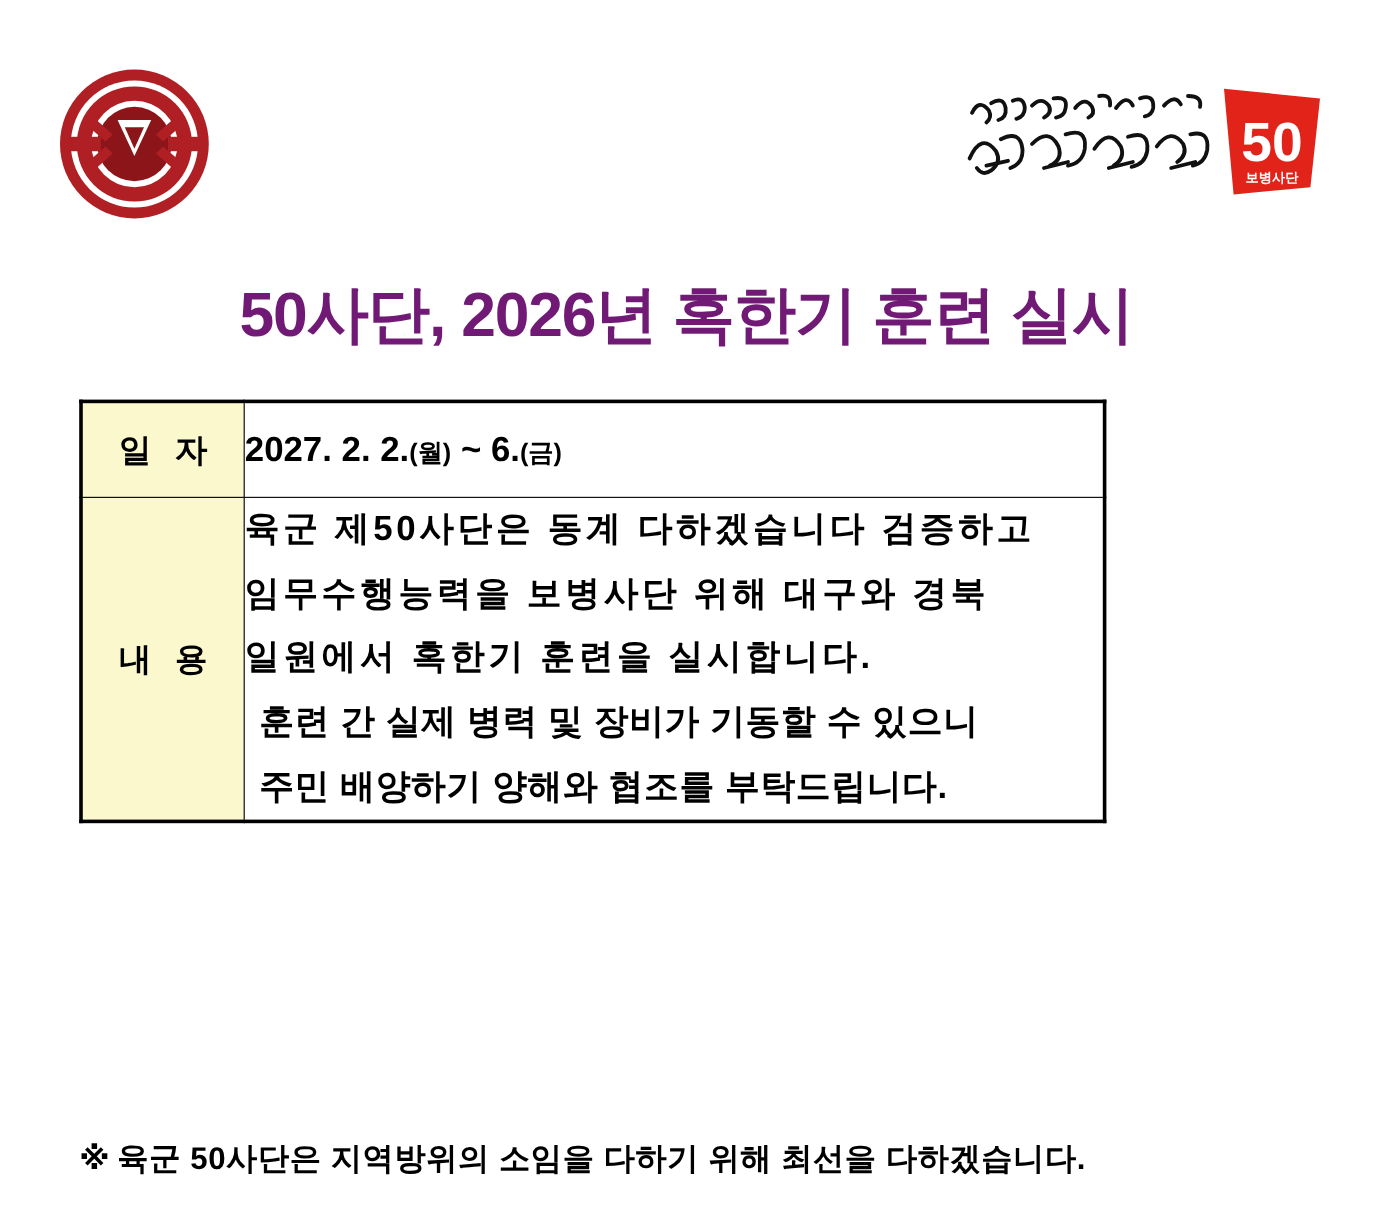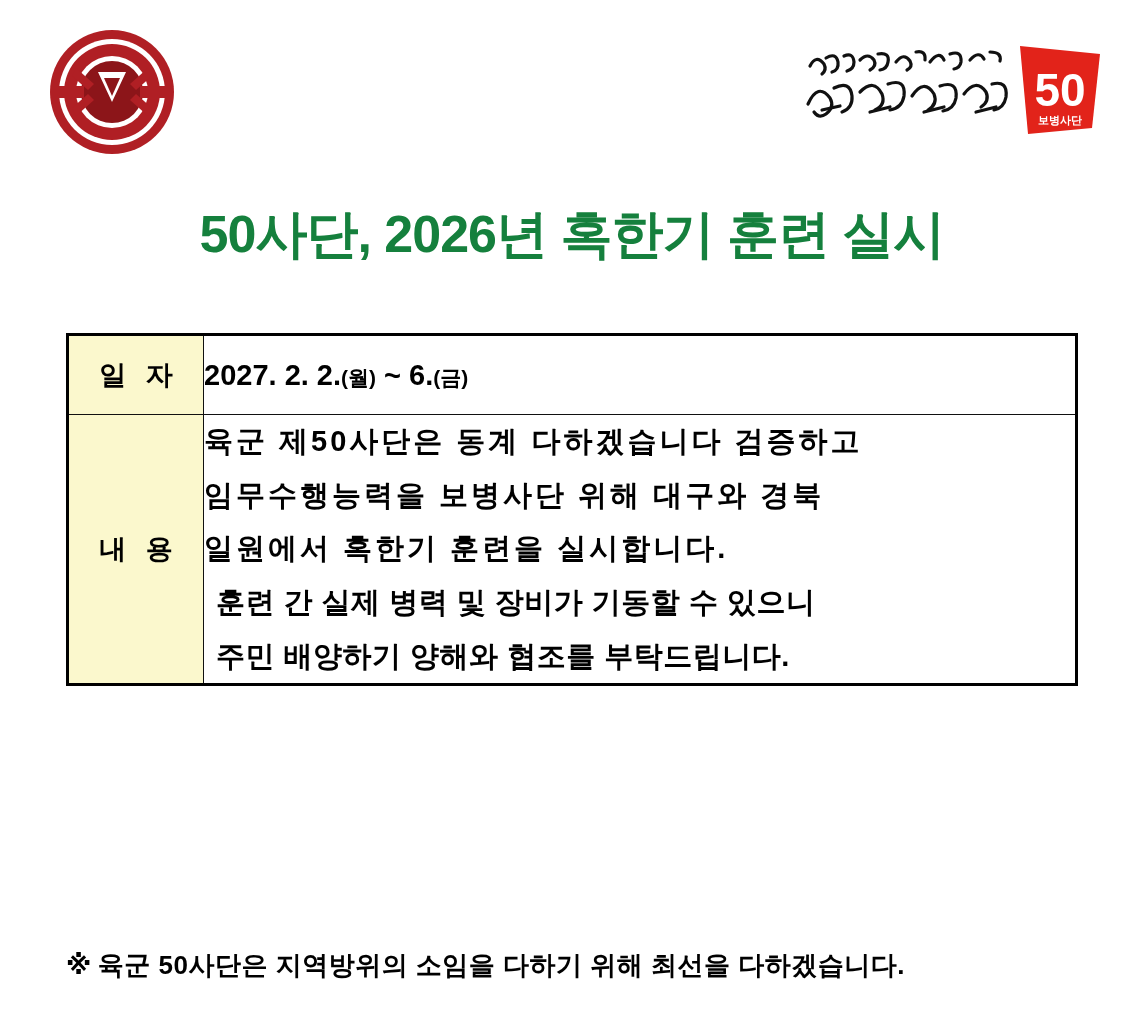--- a/index.html
+++ b/index.html
@@ -13,20 +13,21 @@
     font-family: "Liberation Sans", "DejaVu Sans", sans-serif;
     color: #000000;
     position: relative;
     overflow: hidden;
   }
 
   
   .header {
     position: relative;
     height: 170px;
+    margin-top: 28px;
   }
 
   .emblem {
     position: absolute;
     left: 48px;
     top: 28px;
     width: 128px;
     height: 128px;
   }
   .emblem svg { display: block; }
@@ -41,30 +42,30 @@
   .slogan svg { display: block; }
 
   
   .title {
     text-align: center;
     font-size: 52px;
     font-weight: 900;
     letter-spacing: -1px;
     margin-top: 30px;
     margin-bottom: 0;
-    color: #15803d;
+    color: #701a75;
     font-family: "Liberation Sans", "DejaVu Sans", sans-serif;
   }
 
   
   .info-table {
     position: absolute;
     left: 66px;
     top: 333px;
-    width: 1012px;
+    width: 856px;
     border-collapse: collapse;
     border: 3px solid #000;
     table-layout: fixed;
   }
   .info-table td {
     border: 1px solid #111;
     vertical-align: middle;
     padding: 0;
   }
   .label-cell {

